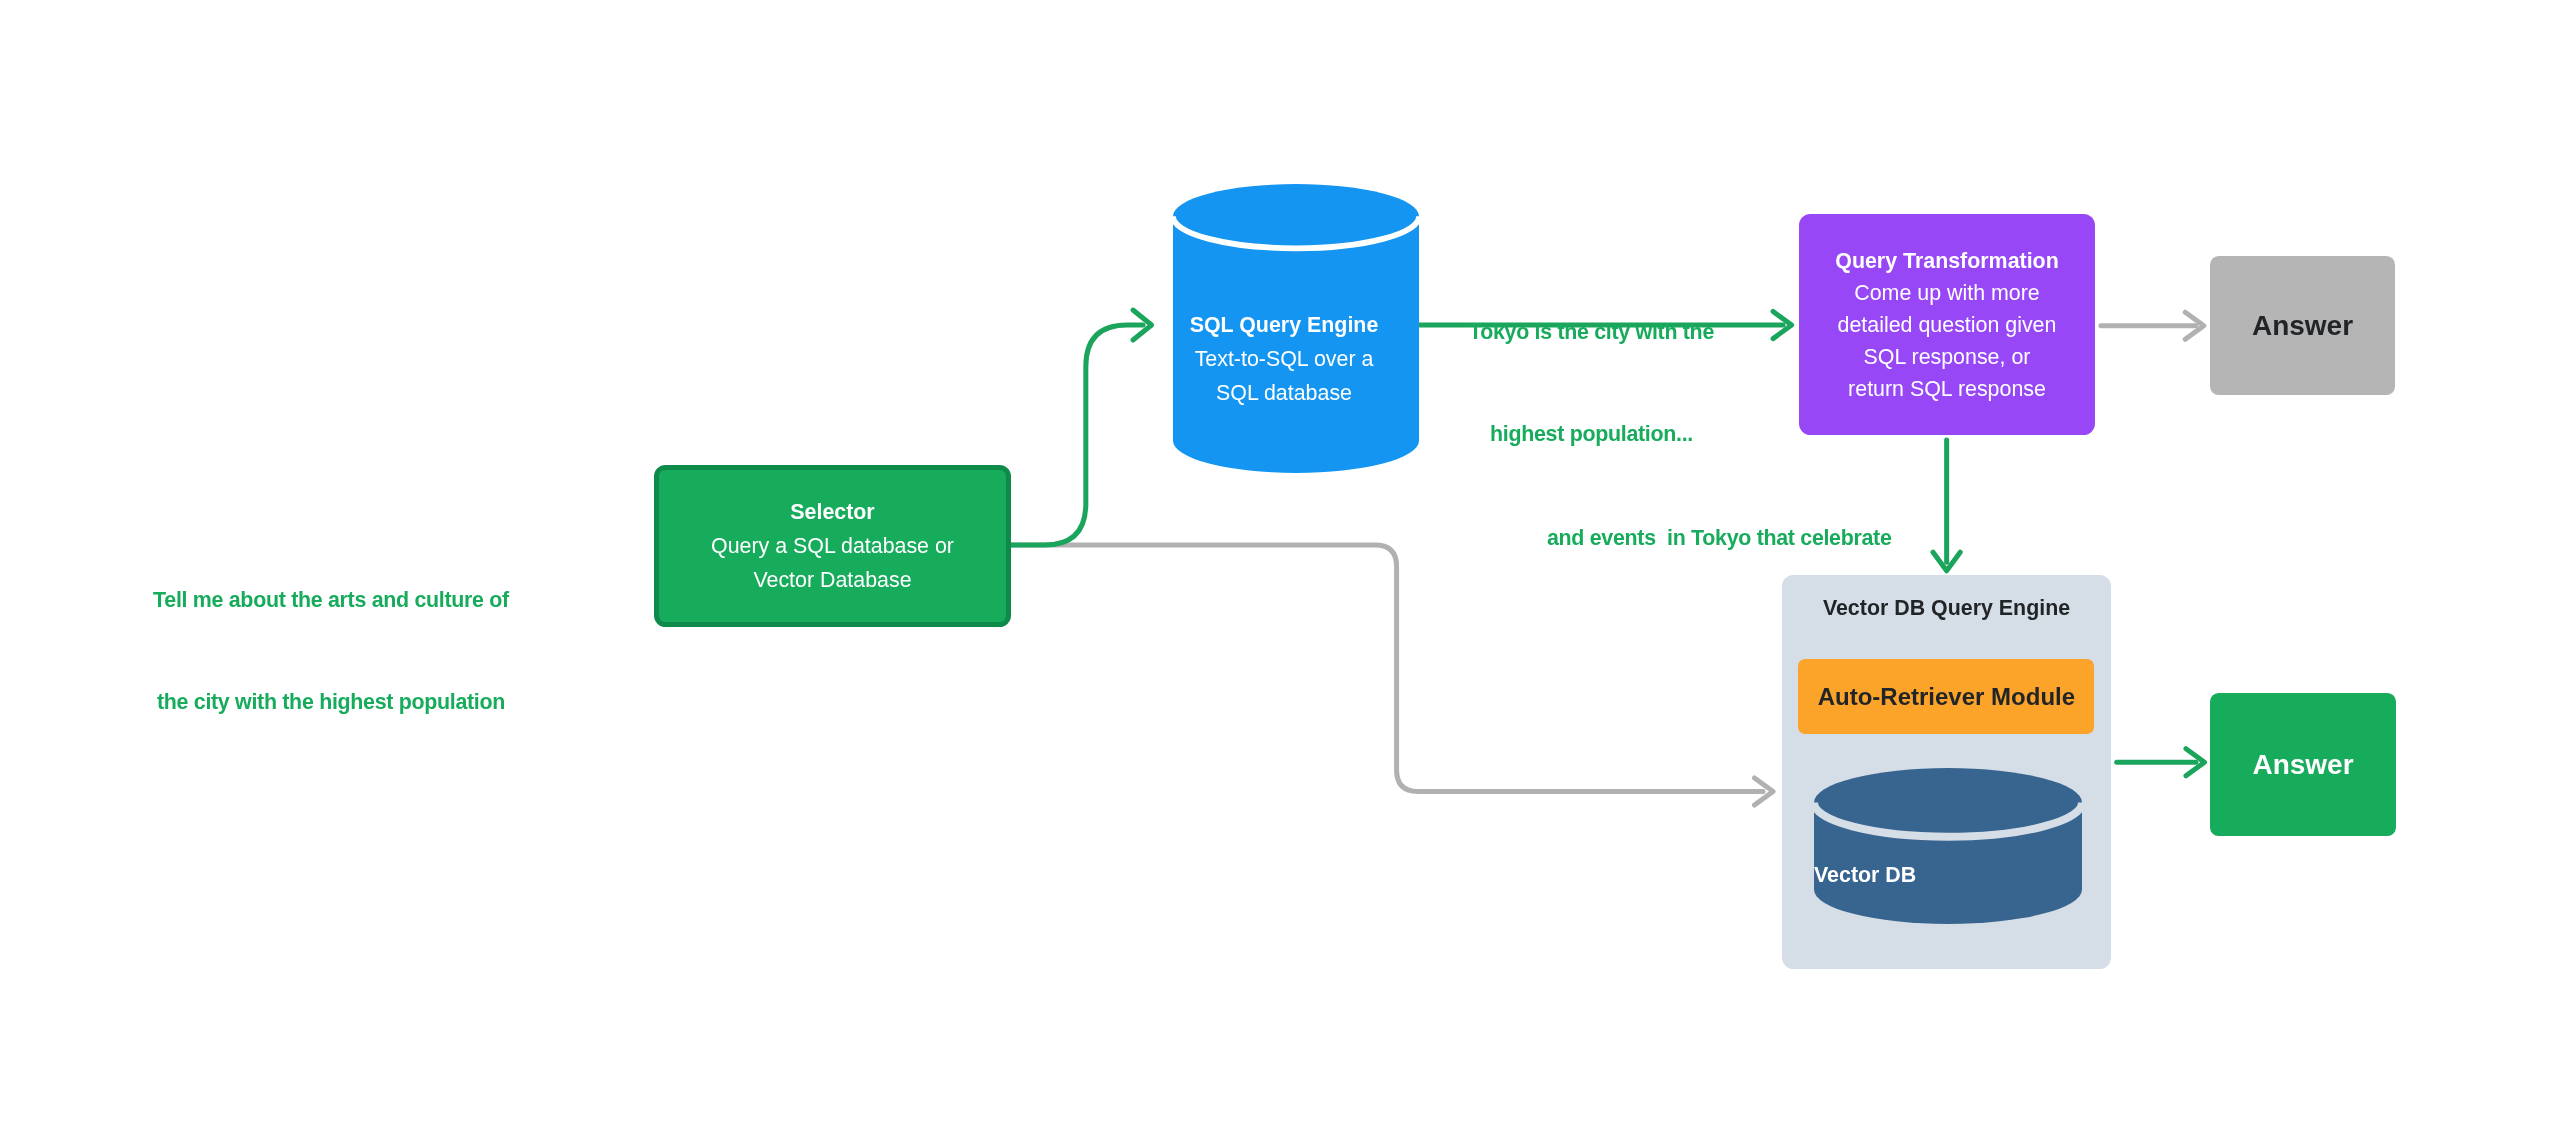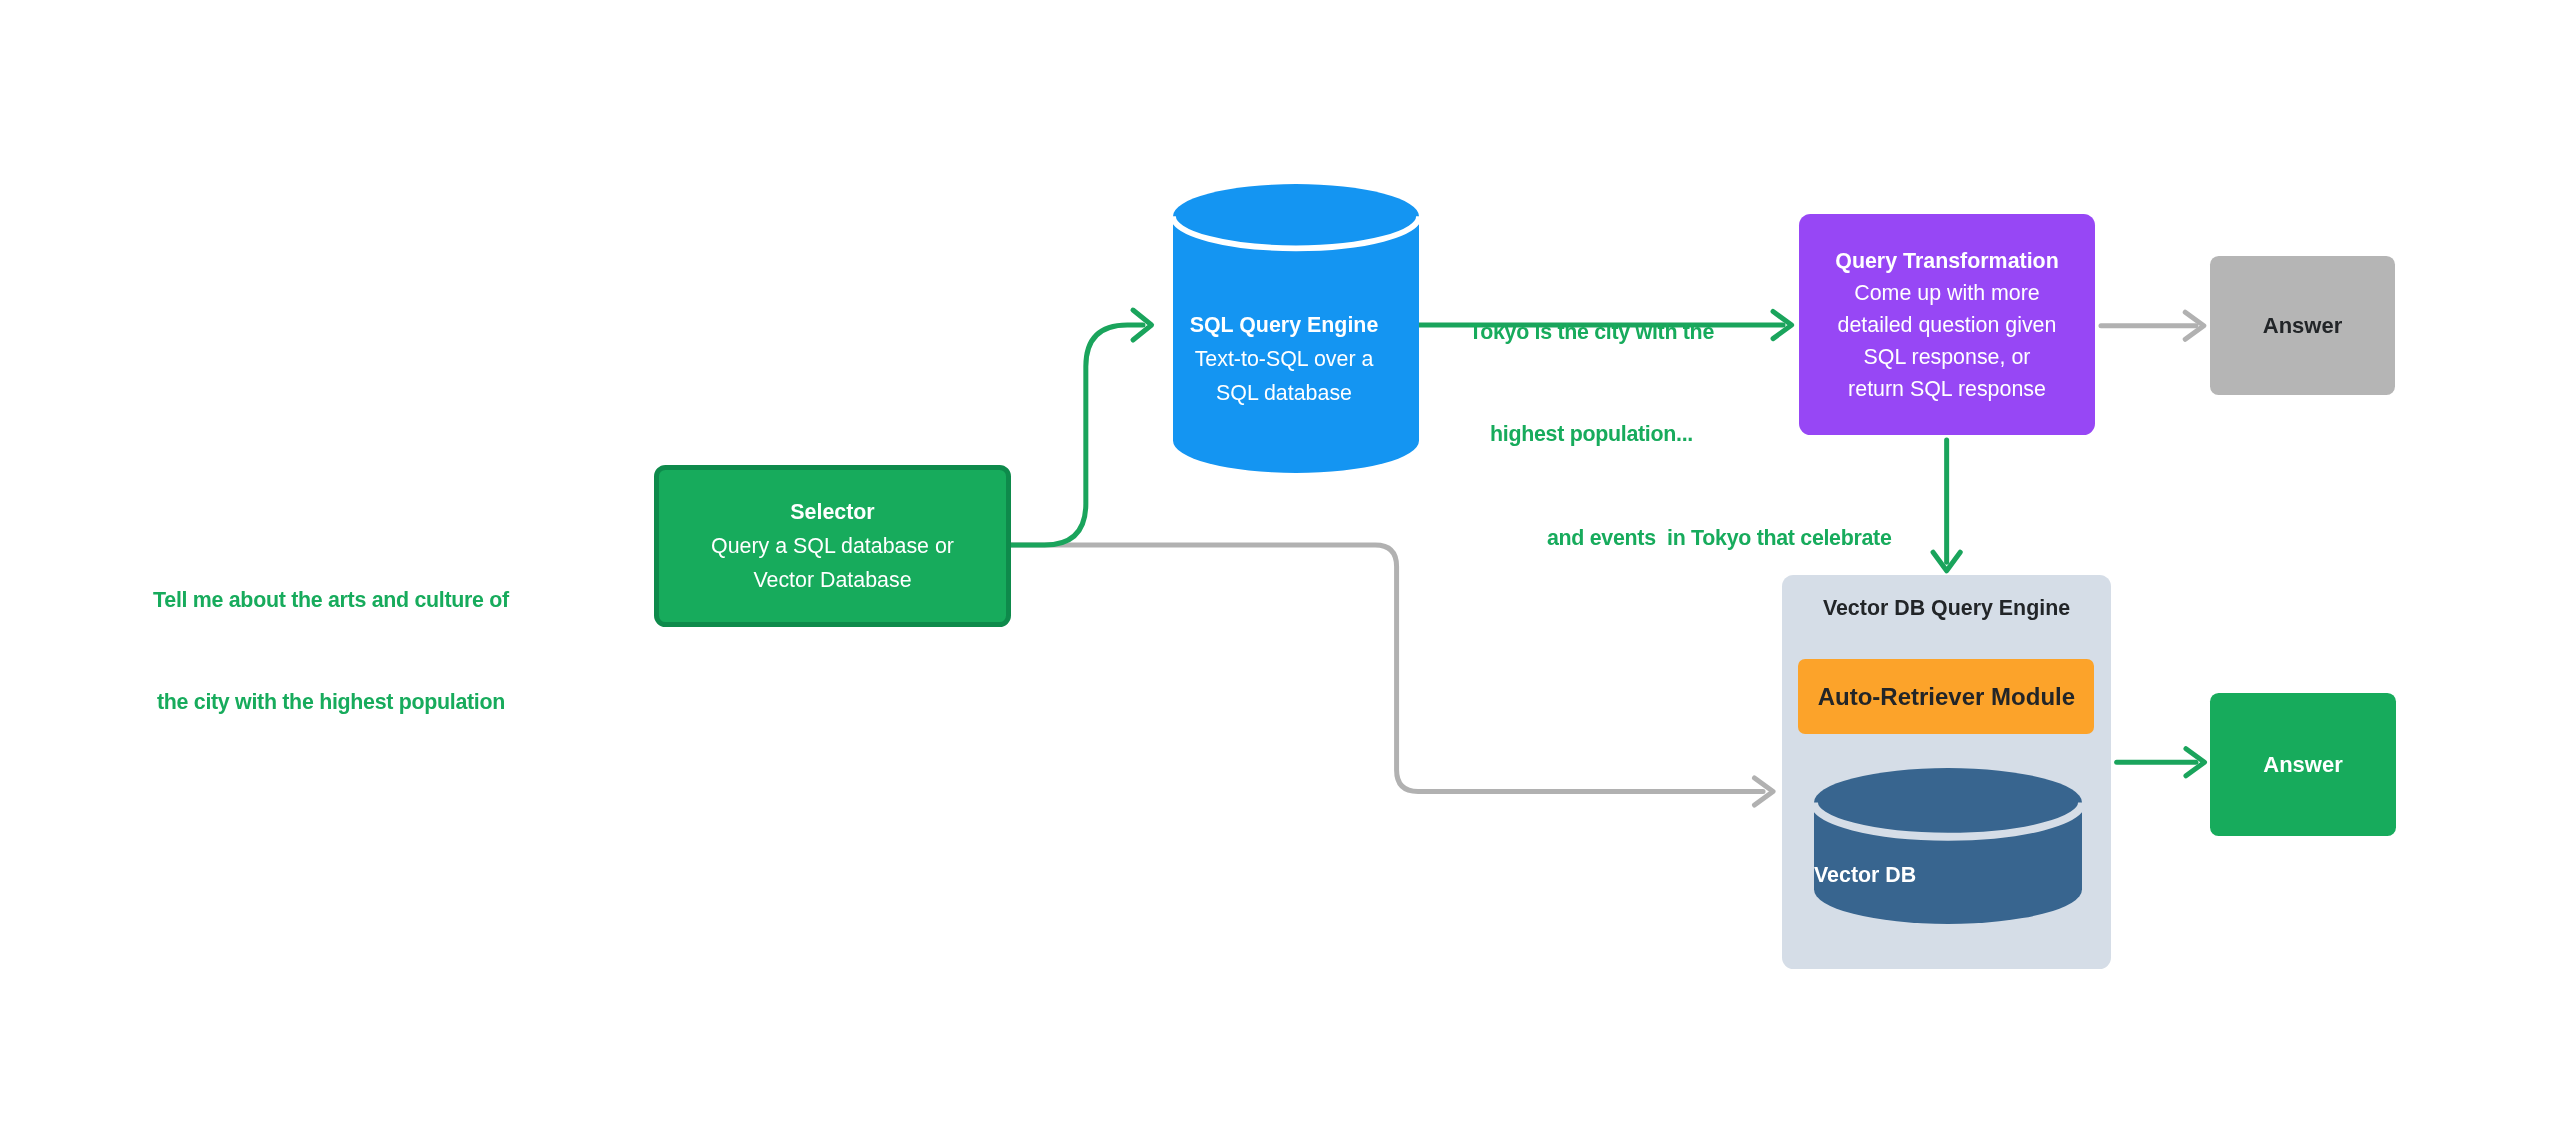--- a/index.html
+++ b/index.html
@@ -64,21 +64,21 @@
   #query-transform-box{
     left:1799px;top:214px;width:296px;height:221px;
     background:var(--purple);
     border-radius:11.4px;
     color:var(--white-text);
     font-size:21.4px;line-height:32px;
   }
 
   .answer-box{
     border-radius:8.6px;
-    font-size:22px;font-weight:bold;
+    font-size:28px;font-weight:bold;
   }
   #answer-sql{
     left:2210px;top:256px;width:185px;height:139px;
     background:var(--gray-box);color:var(--dark-text);
   }
   #answer-vector{
     left:2210px;top:693px;width:186px;height:143px;
     background:var(--green);color:var(--white-text);
   }
 

